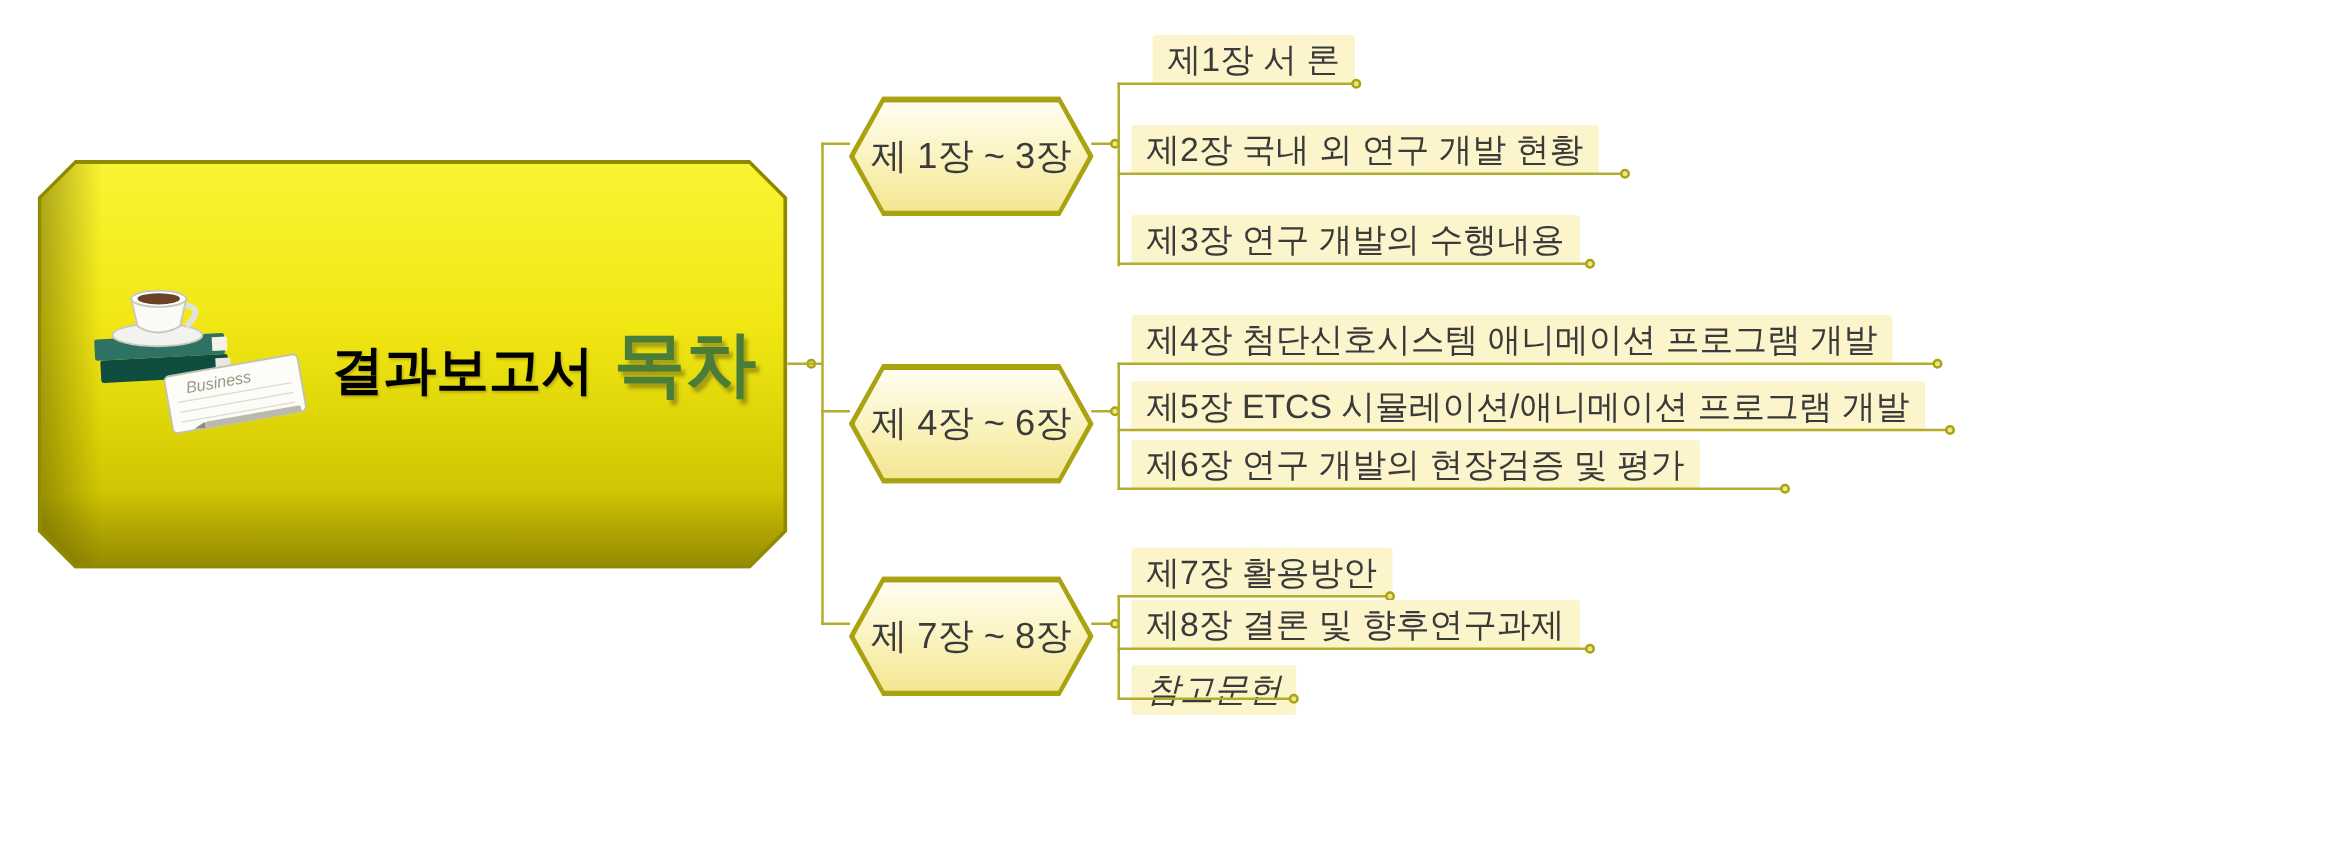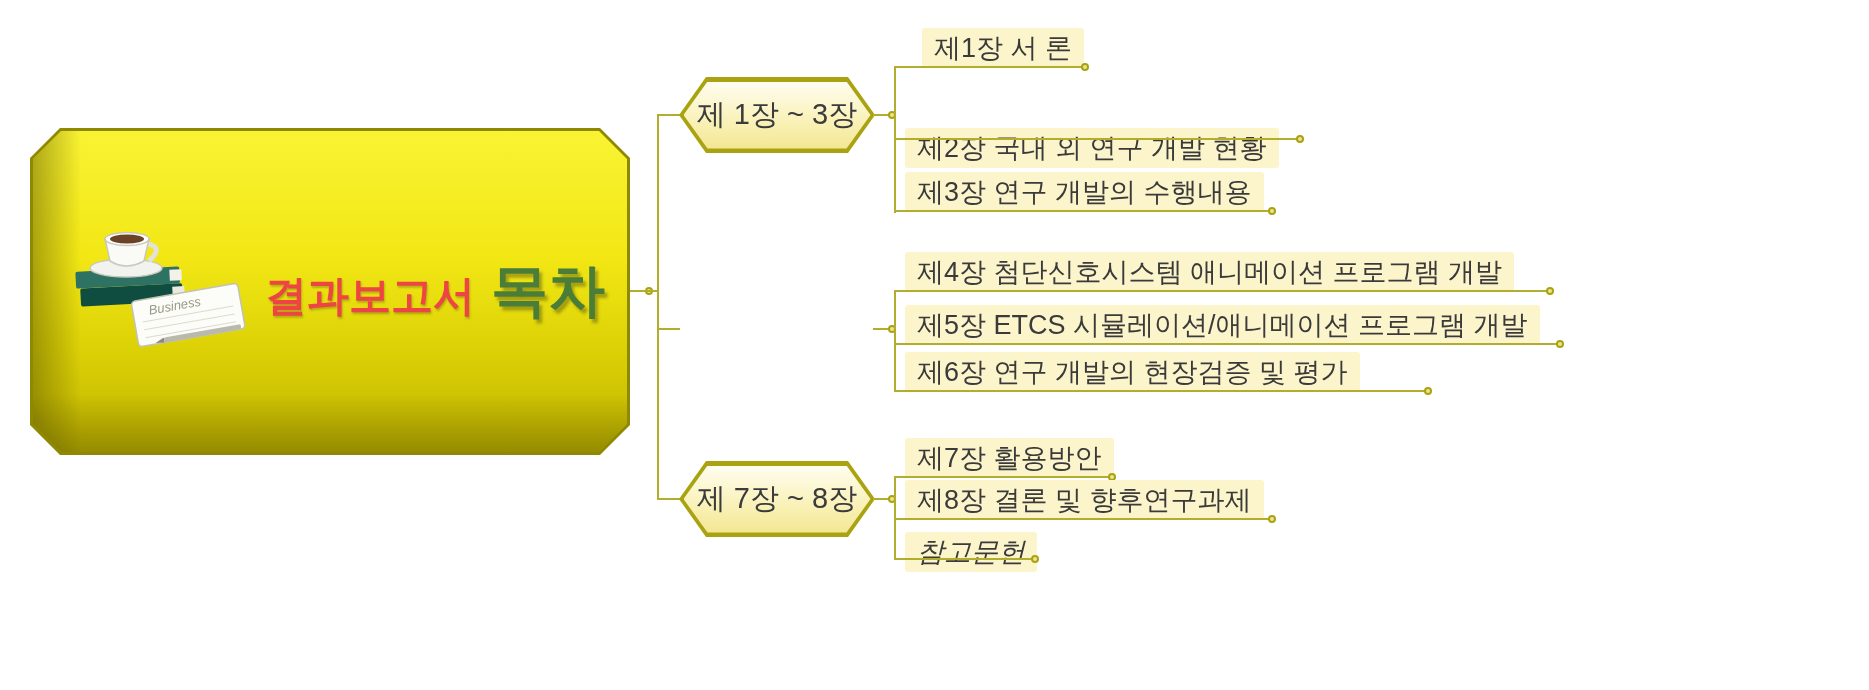--- a/index.html
+++ b/index.html
@@ -21,28 +21,28 @@
     clip-path:polygon(28px 0, calc(100% - 28px) 0, 100% 28px, 100% calc(100% - 28px),
                       calc(100% - 28px) 100%, 28px 100%, 0 calc(100% - 28px), 0 28px);
     background:
       linear-gradient(90deg, rgba(85,80,0,.45) 0px, rgba(85,80,0,0) 48px),
       linear-gradient(0deg,  rgba(85,80,0,.40) 0px, rgba(85,80,0,0) 58px),
       linear-gradient(180deg, #f9f333 0%, #f2e714 40%, #dcd106 68%, #c0b400 100%);
   }
   .title-wrap { position:absolute; left:195px; top:0; width:420px; height:100%;
                 display:flex; align-items:center; justify-content:center; }
   .title-row { display:flex; align-items:baseline; gap:16px; white-space:nowrap; }
-  .subtitle { font-size:42px; font-weight:bold; color:#ef4444;
+  .subtitle { font-size:42px; font-weight:bold; color:#000000;
               text-shadow:1px 2px 2px rgba(90,90,20,.35); }
   .big-title { font-size:57px; font-weight:bold; color:#4a7d38;
                text-shadow:3px 4px 3px rgba(80,80,20,.45); }
   .root-icon { position:absolute; left:38px; top:86px; width:185px; height:135px; }
 
   
-  .hex { position:absolute; width:196px; height:76px;text-decoration:underline; }
+  .hex { position:absolute; width:196px; height:96px;text-decoration:underline; }
   .hex-outer { position:absolute; inset:0; background:#a9a312;
     clip-path:polygon(27px 0, calc(100% - 27px) 0, 100% 50%, calc(100% - 27px) 100%, 27px 100%, 0 50%); }
   .hex-inner { position:absolute; inset:4.5px;
     background:linear-gradient(180deg,#fffdf0 0%,#faf2bb 55%,#f3e793 100%);
     clip-path:polygon(24px 0, calc(100% - 24px) 0, 100% 50%, calc(100% - 24px) 100%, 24px 100%, 0 50%); }
   .hex-label { position:absolute; inset:0; display:flex; align-items:center; justify-content:center;
                font-size:29px; color:#3b3b3b; white-space:nowrap; }
 
   
   .item { position:absolute; left:905px; height:40px; line-height:40px; padding:0 12px;
@@ -113,28 +113,33 @@
     <div class="hex-label">제 1장 ~ 3장</div>
   </div>
   <div class="hl" style="left:873px;top:114px;width:22px;"></div>
   <div class="dot" style="left:888px;top:111px;"></div>
   <div class="vl" style="left:894px;top:66px;height:147px;"></div>
 
   <div class="item" style="top:28px;margin-left:17px;">제1장 서 론</div>
   <div class="hl" style="left:894px;top:66px;width:191px;"></div>
   <div class="dot" style="left:1081px;top:63px;"></div>
 
-  <div class="item" style="top:100px;margin-top:28px;">제2장 국내 외 연구 개발 현황</div>
+  <div class="item" style="top:100px;">제2장 국내 외 연구 개발 현황</div>
   <div class="hl" style="left:894px;top:138px;width:406px;"></div>
   <div class="dot" style="left:1296px;top:135px;"></div>
 
   <div class="item" style="top:172px;text-align:center;">제3장 연구 개발의 수행내용</div>
   <div class="hl" style="left:894px;top:210px;width:378px;"></div>
   <div class="dot" style="left:1268px;top:207px;"></div>
 
+  <div class="hex" style="left:679px;top:291px;">
+    <div class="hex-outer"></div>
+    <div class="hex-inner"></div>
+    <div class="hex-label">제 4장 ~ 6장</div>
+  </div>
   <div class="hl" style="left:873px;top:328px;width:22px;"></div>
   <div class="dot" style="left:888px;top:325px;"></div>
   <div class="vl" style="left:894px;top:290px;height:102px;"></div>
 
   <div class="item" style="top:252px;">제4장 첨단신호시스템 애니메이션 프로그램 개발</div>
   <div class="hl" style="left:894px;top:290px;width:656px;"></div>
   <div class="dot" style="left:1546px;top:287px;"></div>
 
   <div class="item" style="top:305px;">제5장 ETCS 시뮬레이션/애니메이션 프로그램 개발</div>
   <div class="hl" style="left:894px;top:343px;width:666px;"></div>

